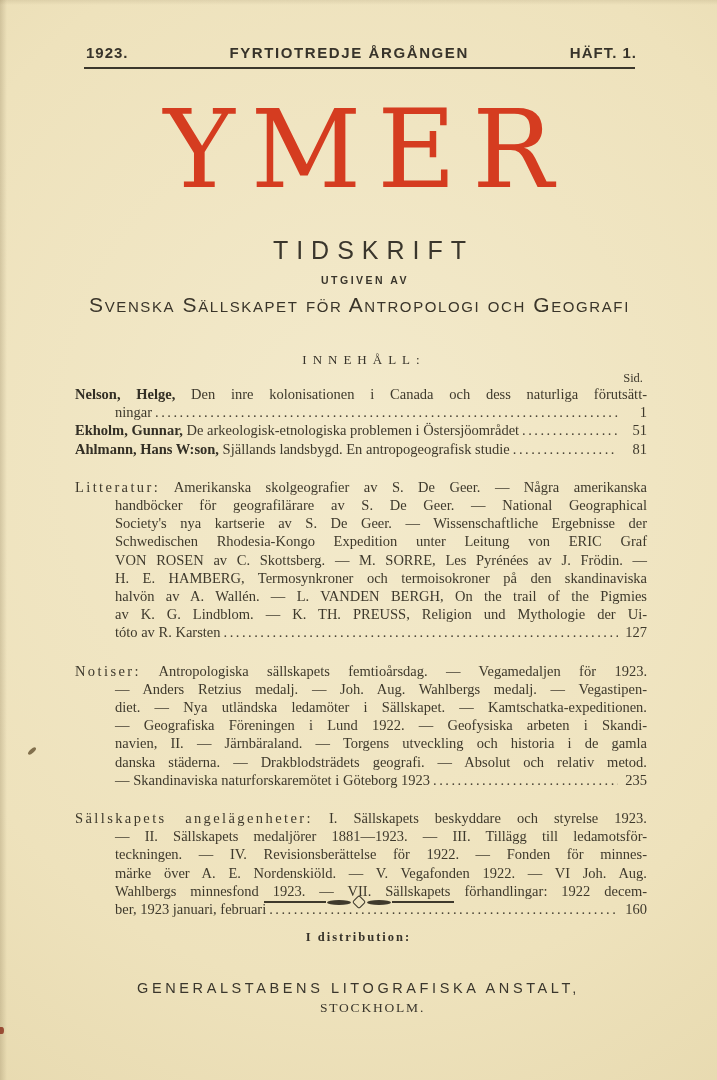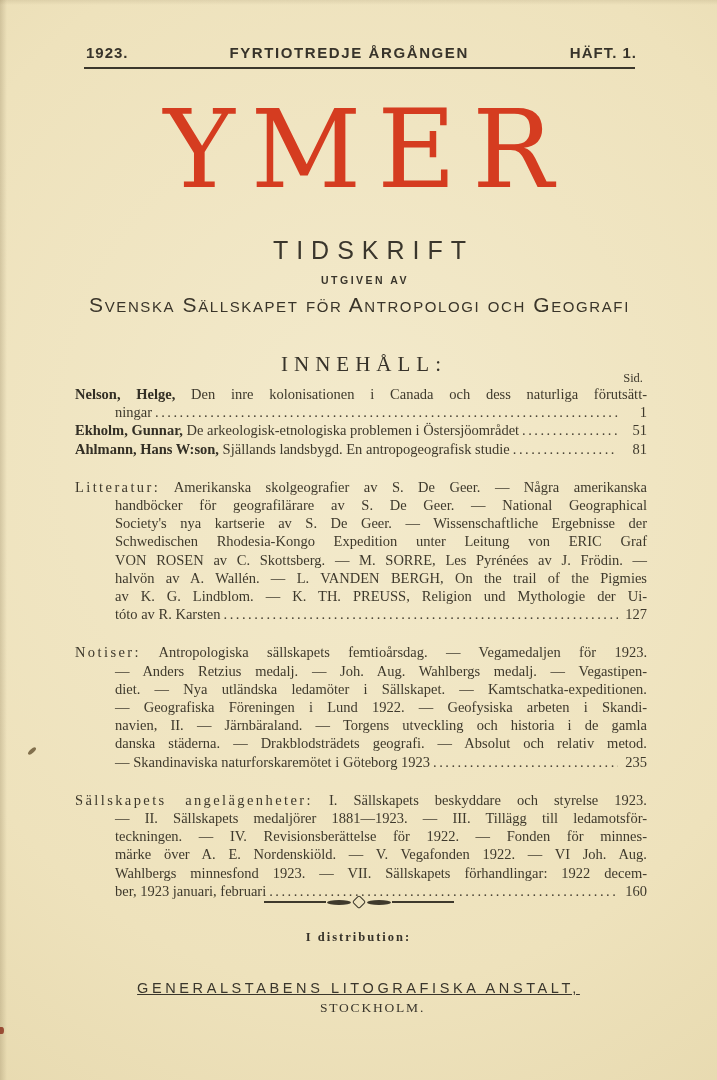--- a/index.html
+++ b/index.html
@@ -54,21 +54,21 @@
     text-align: center; padding-left: 2px;
     font-family: "Liberation Sans", sans-serif;
     font-variant: small-caps;
     font-size: 21px; letter-spacing: 1.6px; color: #3a352a;
   }
 
   
   .toc-heading {
     position: absolute; top: 352px; left: 0; right: 0;
     text-align: center; 
-    font-size: 21px; letter-spacing: 6px; color: #37332a; margin-left: 11px;
+    font-size: 13px; letter-spacing: 6px; color: #37332a; margin-left: 11px;
   }
   .sid-label {
     position: absolute; top: 371px; right: 74px;
     font-size: 12.5px; color: #3e392c;
   }
   .toc {
     position: absolute; top: 385px; left: 75px; width: 572px;
     font-size: 14.5px; line-height: 18.2px;
   }
   .toc-line { position: relative; }
@@ -105,21 +105,21 @@
 
   
   .distribution {
     position: absolute; top: 930px; left: 0; right: 0;
     text-align: center; font-size: 12.5px; font-weight: bold;
     letter-spacing: 2px; color: #37332a;
   }
   .printer {
     position: absolute; top: 980px; left: 0; right: 0;
     text-align: center; font-family: "Liberation Sans", sans-serif;
-    font-size: 14.5px; letter-spacing: 3.6px; color: #3a362c; text-decoration: underline;
+    font-size: 14.5px; letter-spacing: 3.6px; color: #3a362c;
   }
   .city {
     position: absolute; top: 1000px; left: 0; right: 0;
     text-align: center; font-size: 13.5px; letter-spacing: 1.8px; color: #3a362c; padding-left: 28px;
   }
 
   
   .ink-speck {
     position: absolute; top: 749px; left: 27px; width: 10px; height: 4px;
     background: #6f5c39; border-radius: 50%; transform: rotate(-42deg); opacity: .85;
@@ -185,20 +185,25 @@
       
       
     </div>
       <div class="toc-line indent justify">
       <span class="pre"><b class="bname"></b><span class="sname"></span><span class="t">Schwedischen Rhodesia-Kongo Expedition unter Leitung von ERIC Graf</span></span>
       
       
     </div>
       <div class="toc-line indent justify">
       <span class="pre"><b class="bname"></b><span class="sname"></span><span class="t">VON ROSEN av C. Skottsberg. — M. SORRE, Les Pyrénées av J. Frödin. —</span></span>
+      
+      
+    </div>
+      <div class="toc-line indent justify">
+      <span class="pre"><b class="bname"></b><span class="sname"></span><span class="t">H. E. HAMBERG, Termosynkroner och termoisokroner på den skandinaviska</span></span>
       
       
     </div>
       <div class="toc-line indent justify">
       <span class="pre"><b class="bname"></b><span class="sname"></span><span class="t">halvön av A. Wallén. — L. VANDEN BERGH, On the trail of the Pigmies</span></span>
       
       
     </div>
       <div class="toc-line indent justify">
       <span class="pre"><b class="bname"></b><span class="sname"></span><span class="t">av K. G. Lindblom. — K. TH. PREUSS, Religion und Mythologie der Ui-</span></span>

